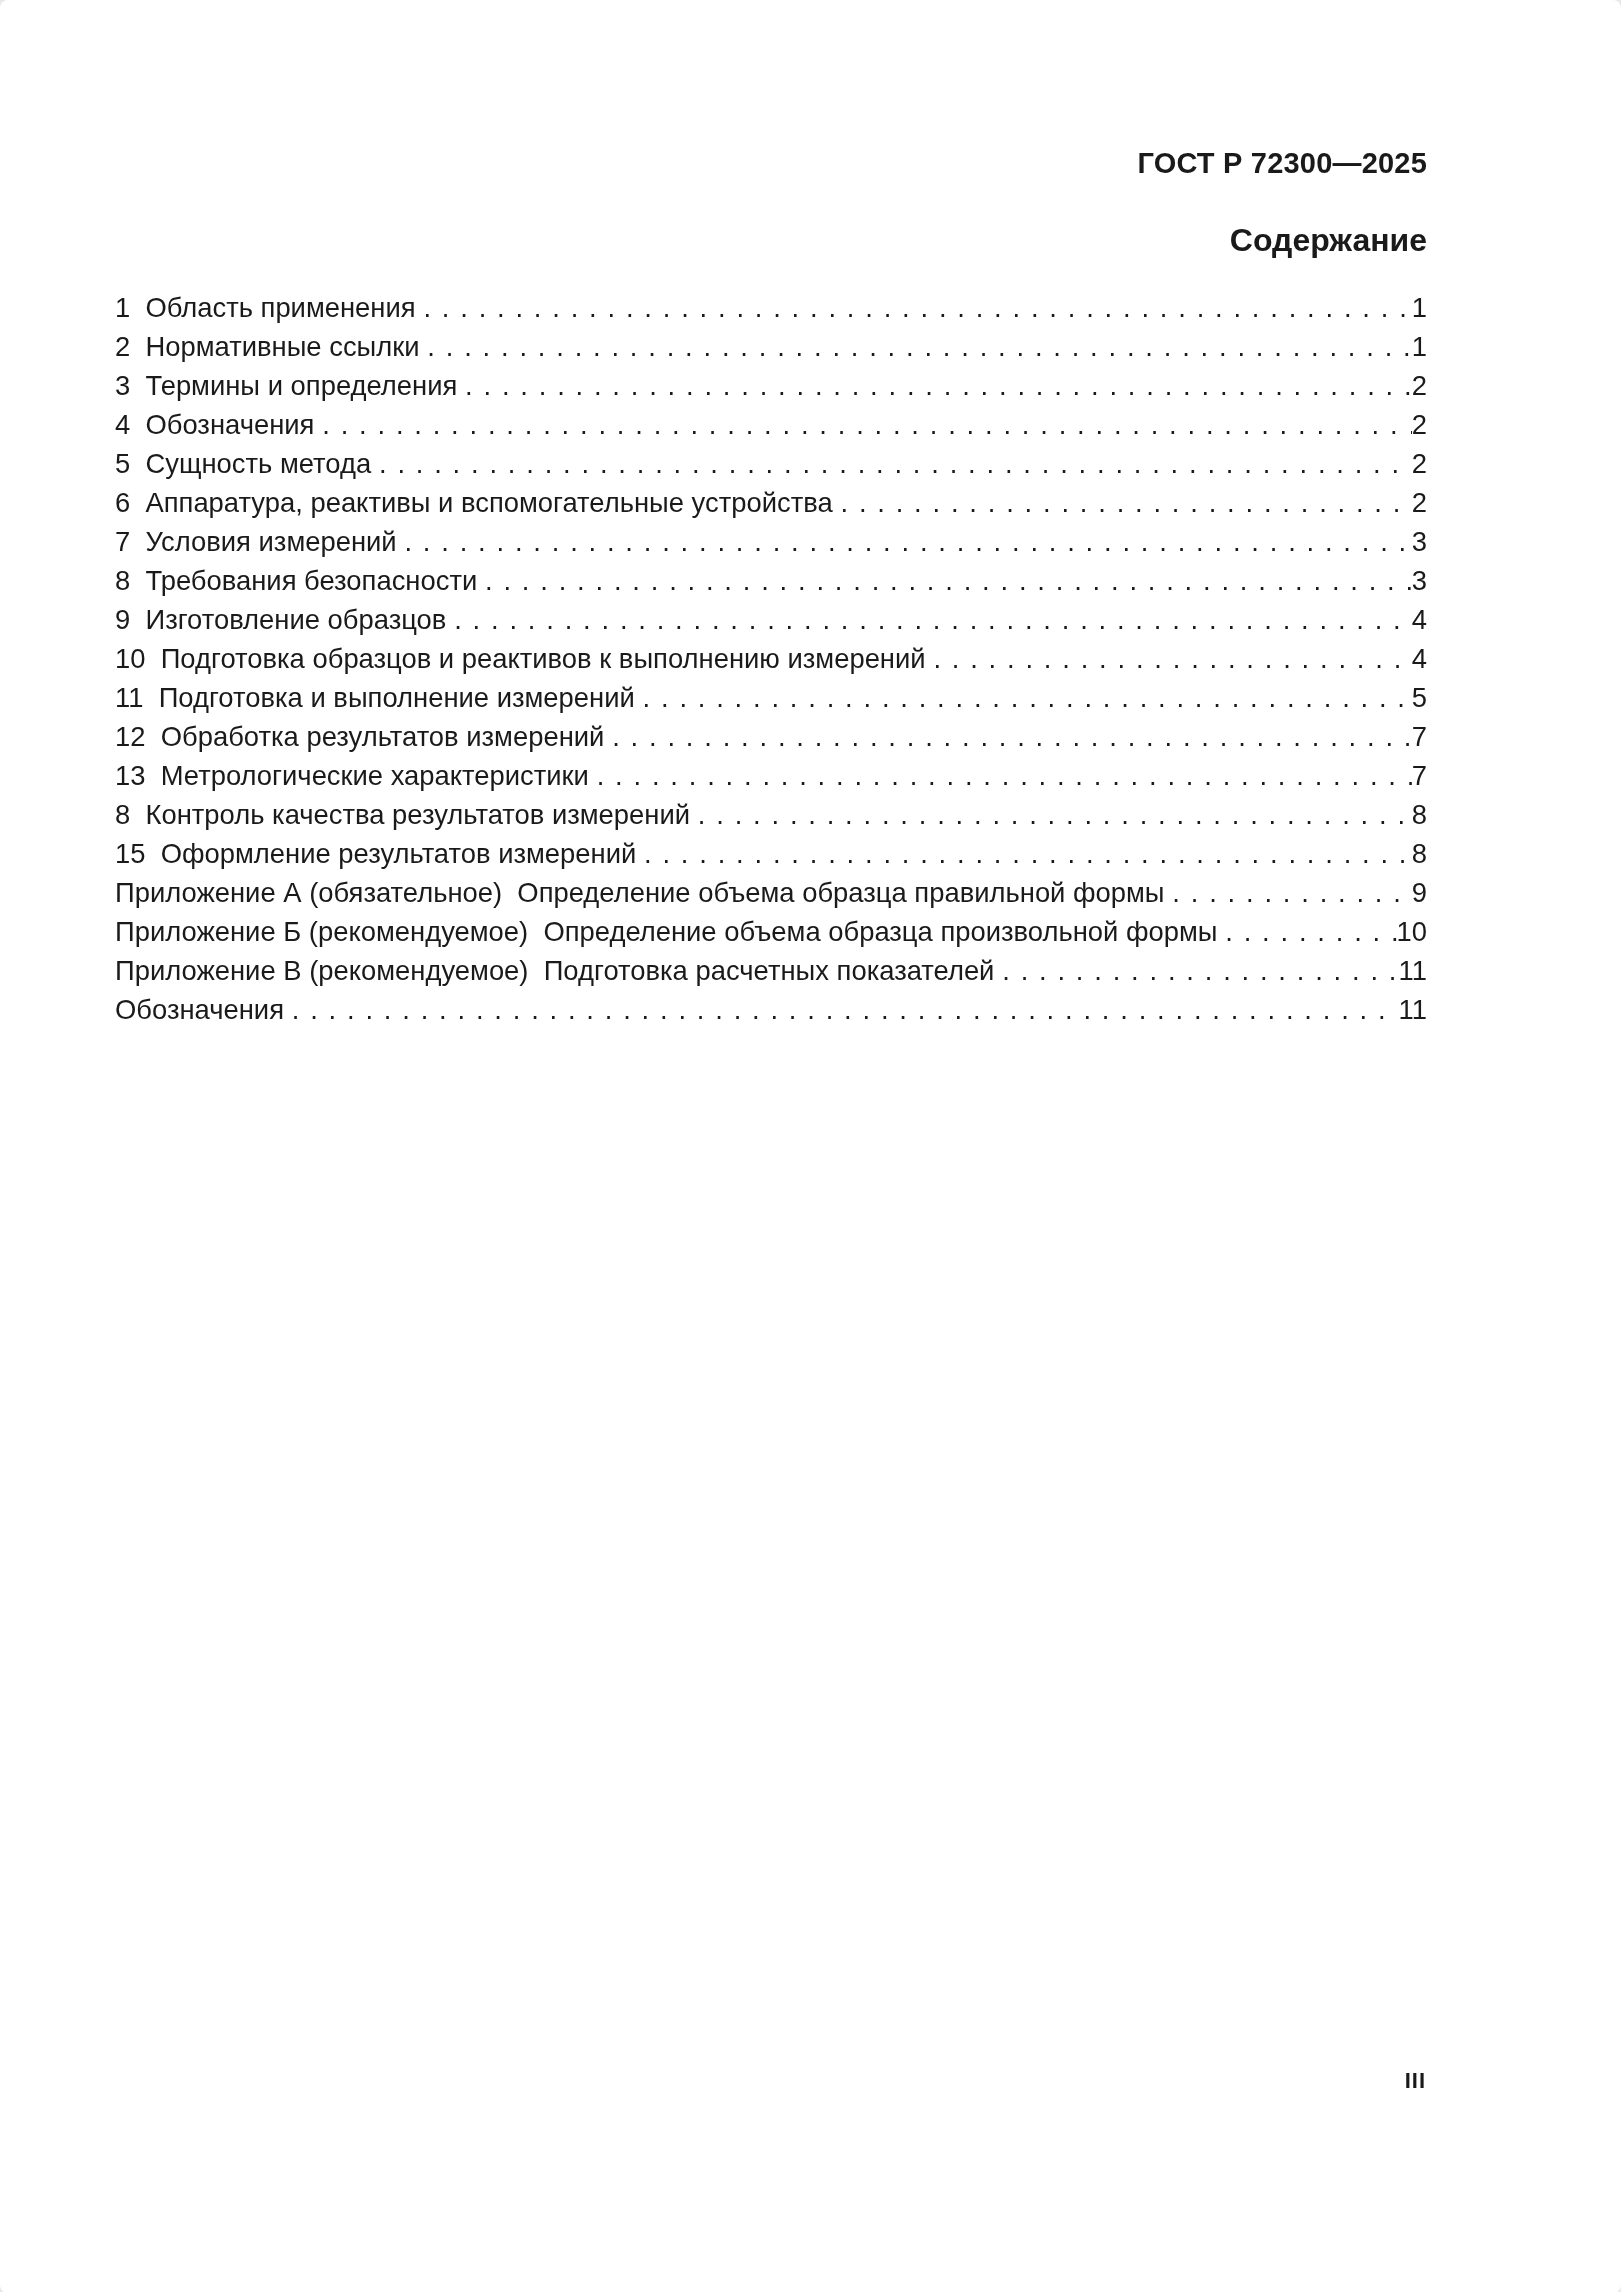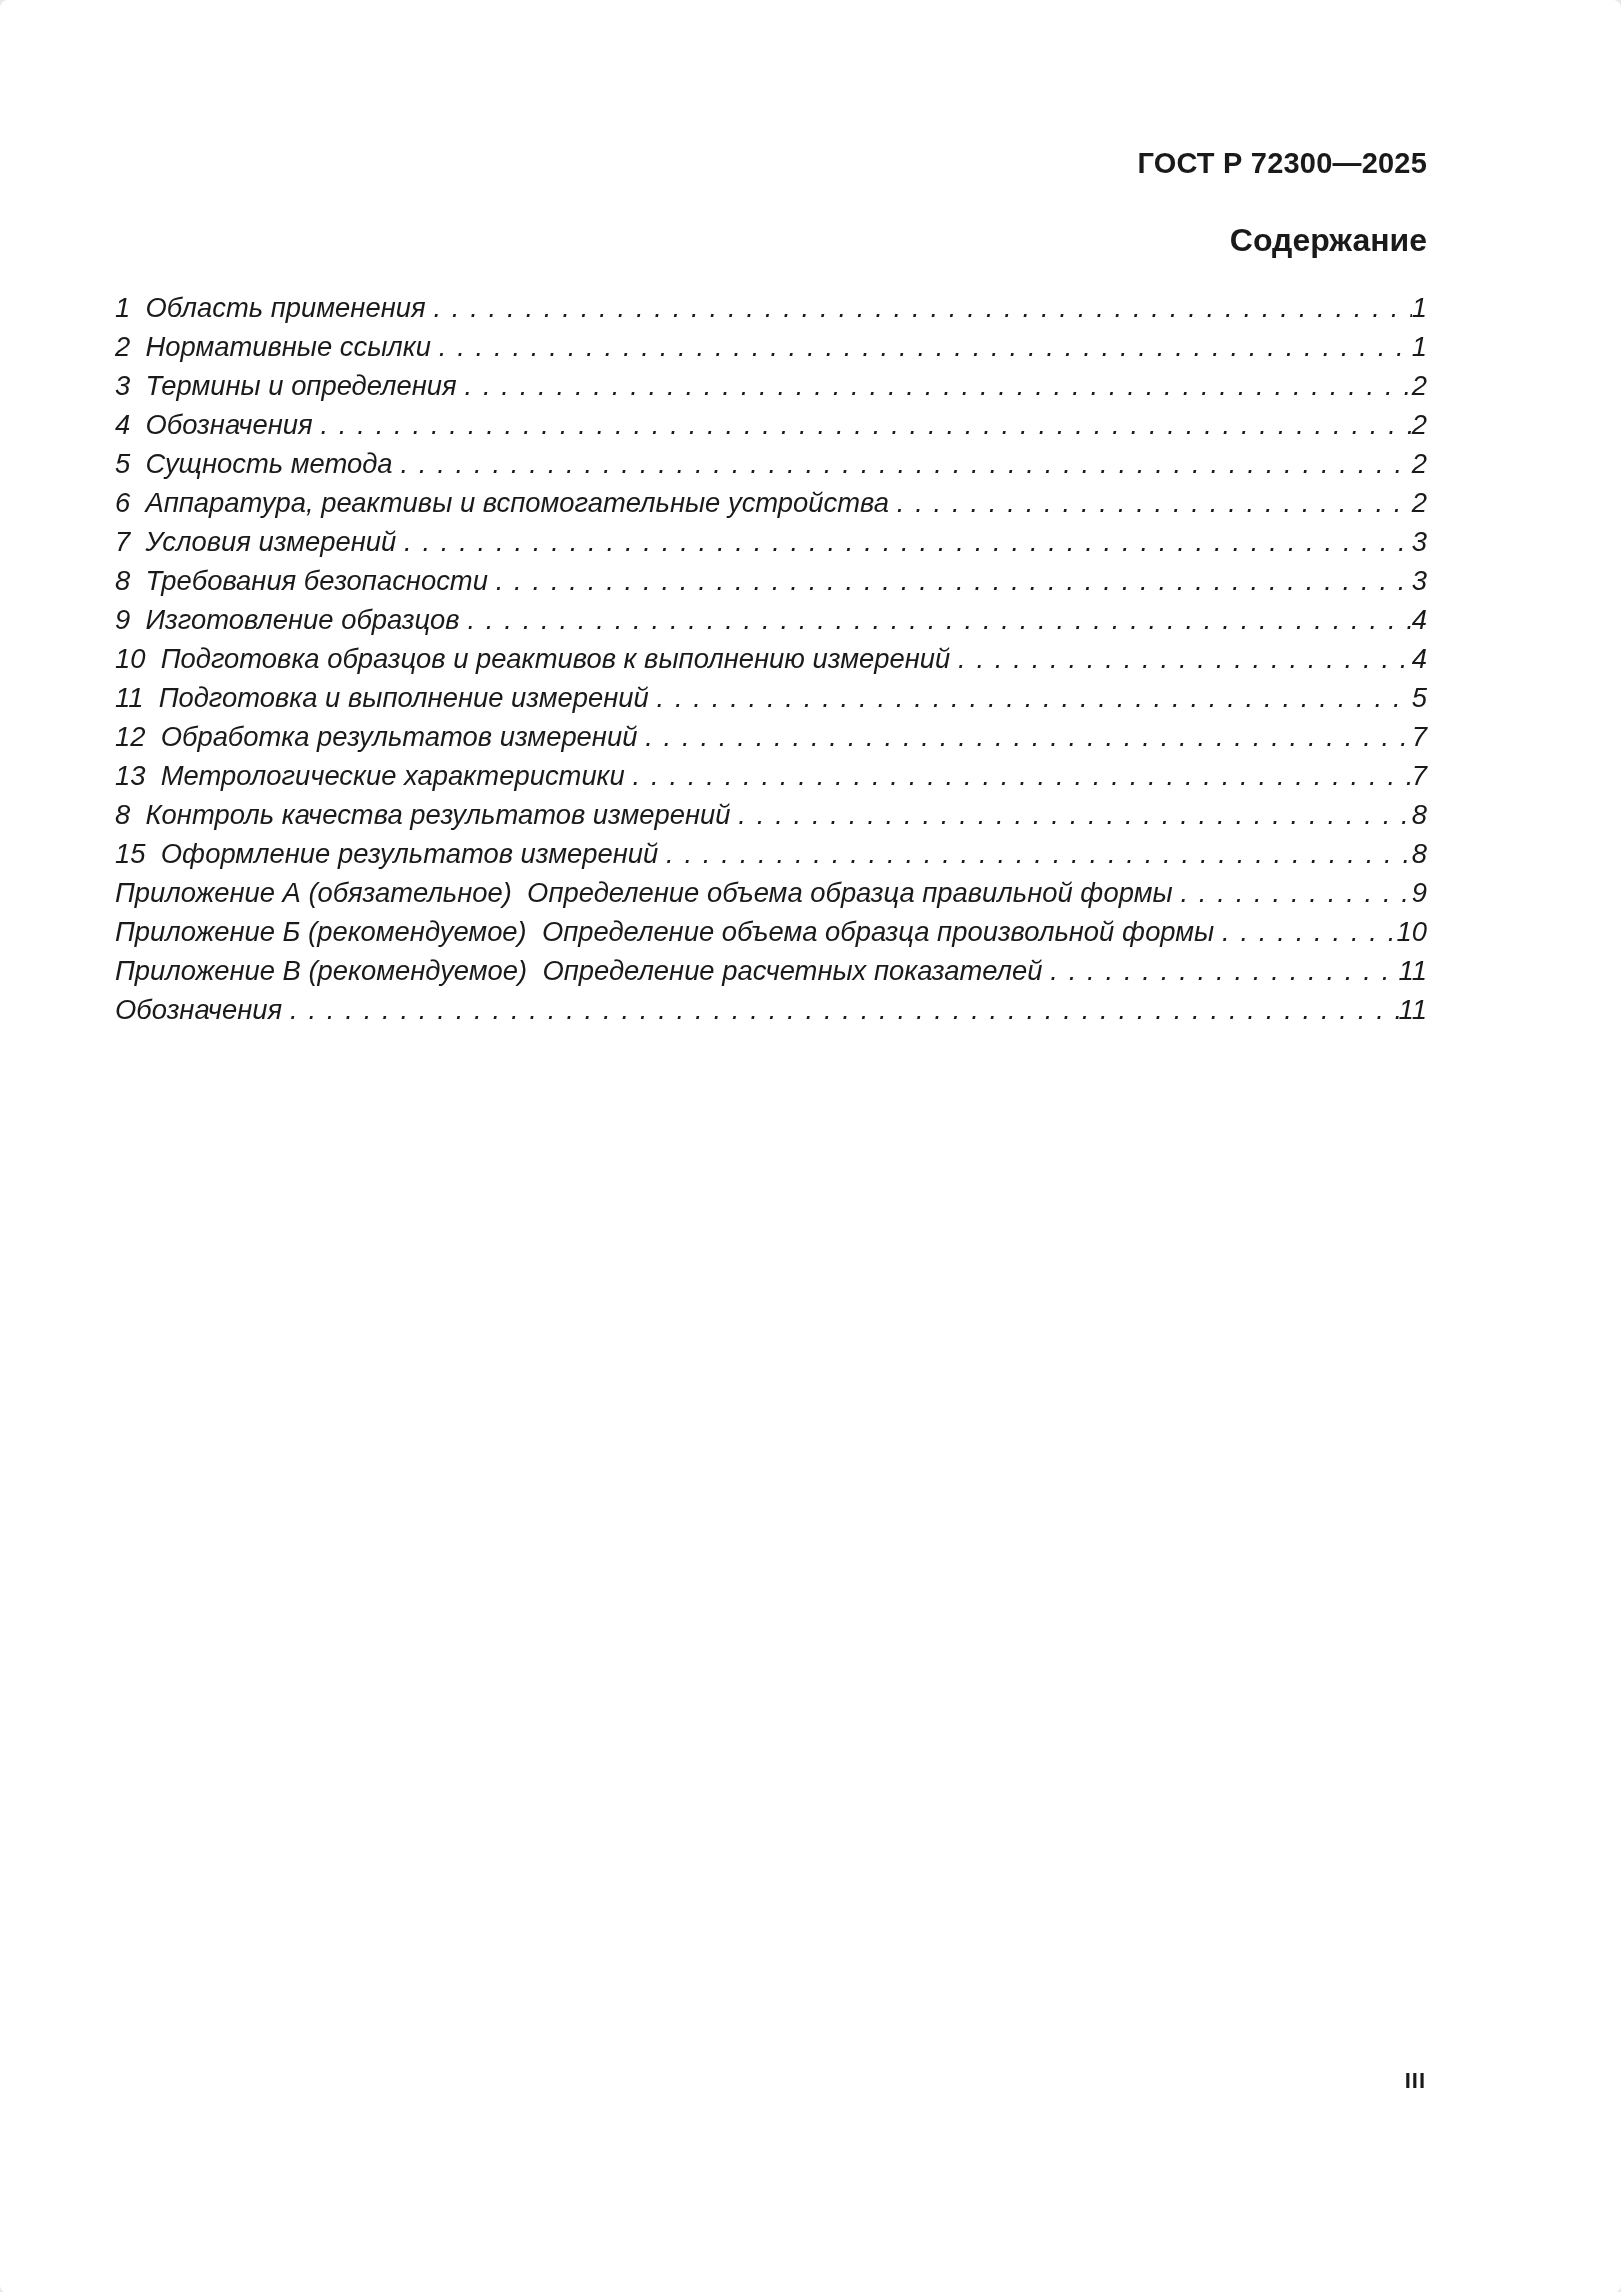--- a/index.html
+++ b/index.html
@@ -37,21 +37,20 @@
     text-align: right;
     font-size: 32px;
     font-weight: bold;
     white-space: pre;
   }
   .toc {
     position: absolute;
     top: 288px;
     left: 115px;
     right: 194px;
-    font-style: italic;
   }
   .toc-row {
     display: flex;
     align-items: baseline;
     height: 39px;
     line-height: 39px;
     font-size: 27.4px;
   }
   .toc-label {
     flex: 0 0 auto;
@@ -174,21 +173,21 @@
         <span class="toc-label">Приложение А (обязательное)  Определение объема образца правильной формы</span>
         <span class="toc-leader"></span>
         <span class="toc-page">9</span>
       </div>
     <div class="toc-row">
         <span class="toc-label">Приложение Б (рекомендуемое)  Определение объема образца произвольной формы</span>
         <span class="toc-leader"></span>
         <span class="toc-page">10</span>
       </div>
     <div class="toc-row">
-        <span class="toc-label">Приложение В (рекомендуемое)  Определение расчетных показателей</span>
+        <span class="toc-label">Приложение В (рекомендуемое)  Подготовка расчетных показателей</span>
         <span class="toc-leader"></span>
         <span class="toc-page">11</span>
       </div>
     <div class="toc-row">
         <span class="toc-label">Обозначения</span>
         <span class="toc-leader"></span>
         <span class="toc-page">11</span>
       </div>
   </div>
 

